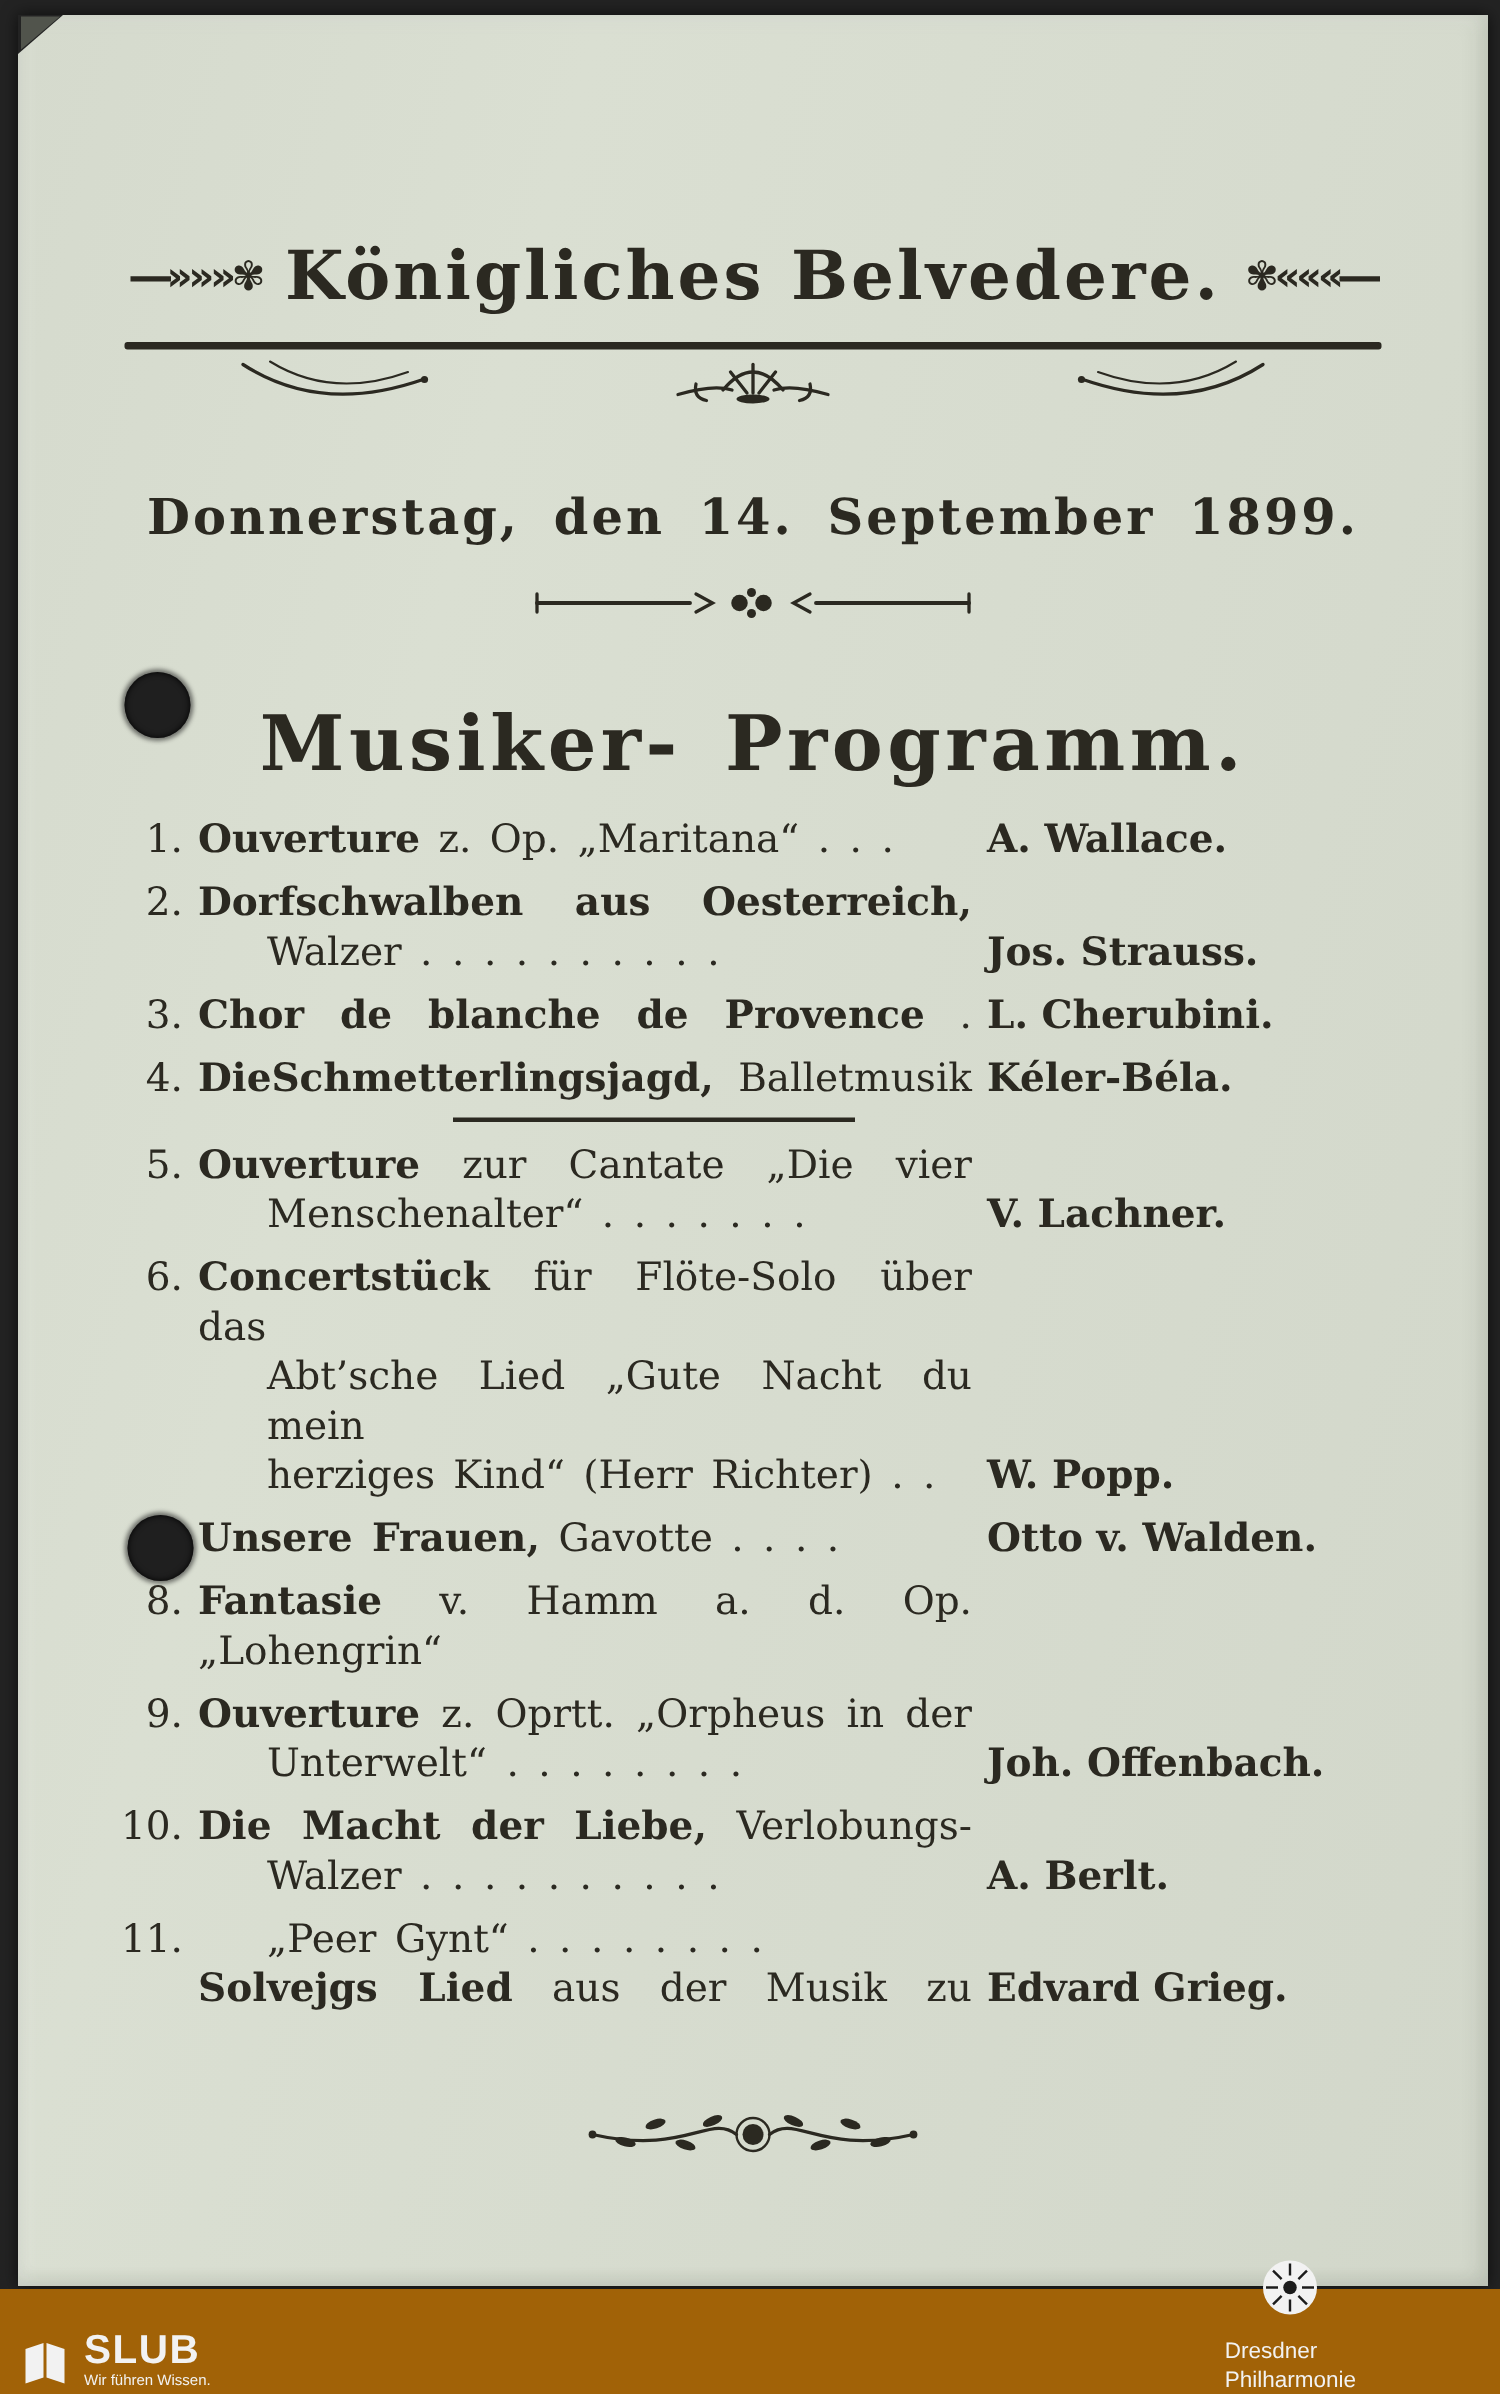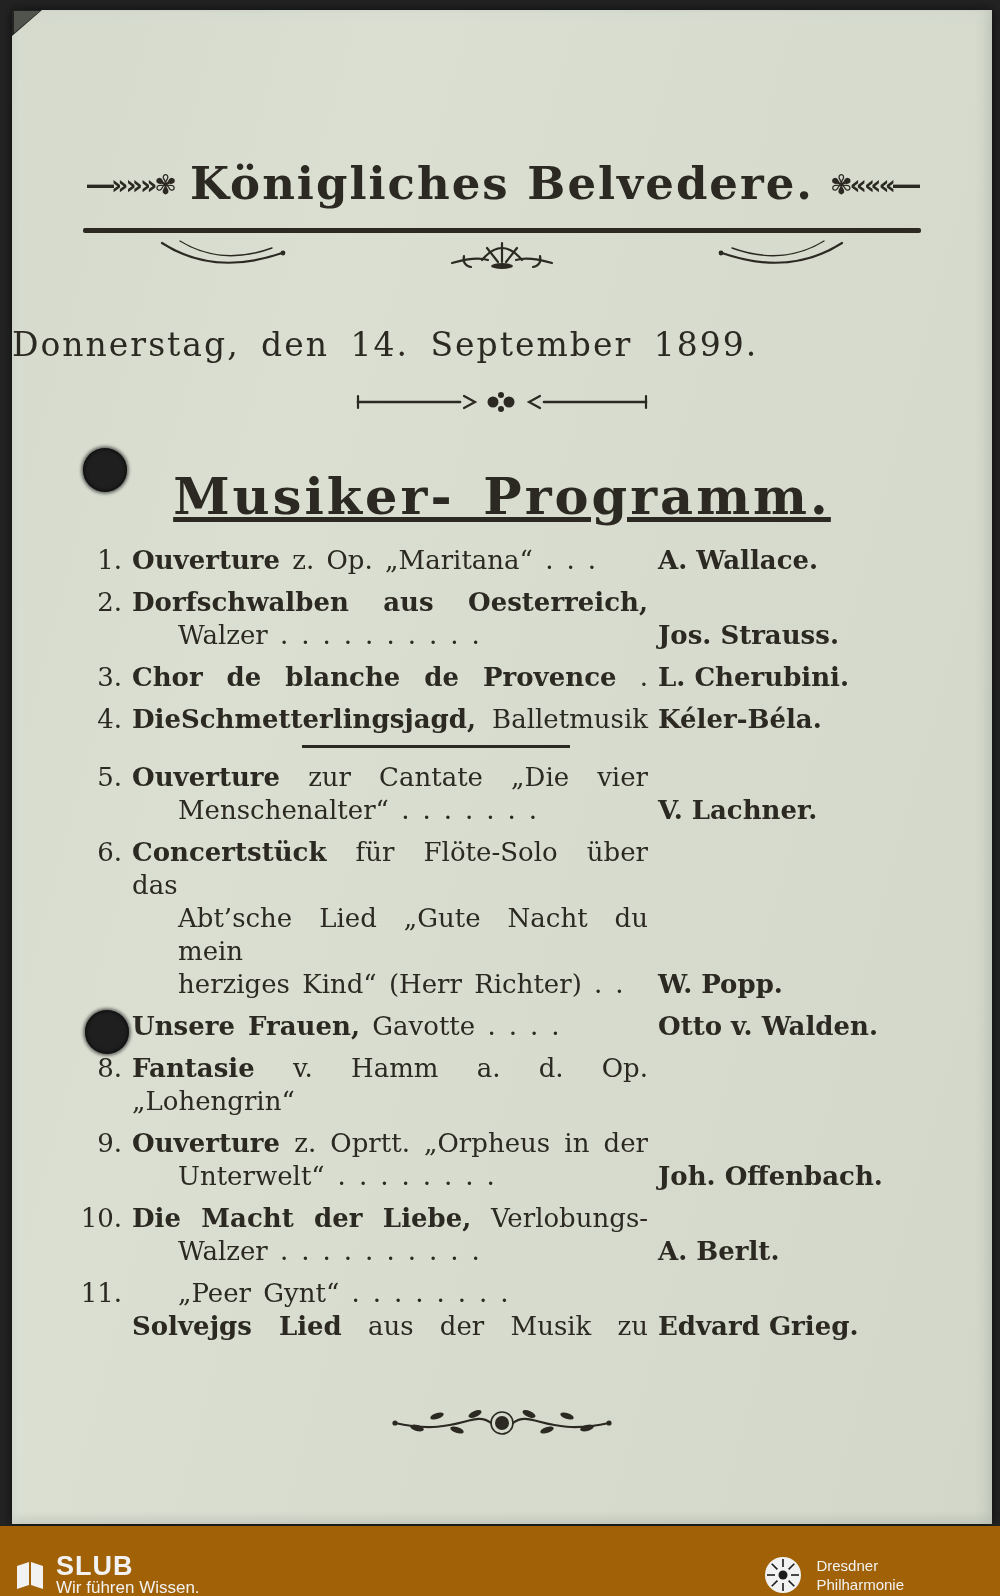--- a/index.html
+++ b/index.html
@@ -27,49 +27,49 @@
 
   
   .doc-header { padding-top:148px; display:flex; justify-content:center; align-items:center; gap:16px; }
   .orn { font-family:"DejaVu Sans", sans-serif; font-size:27px; font-weight:bold;
          letter-spacing:-3px; color:#2b2921; white-space:nowrap; }
   .doc-title { font-size:45px; font-weight:bold; letter-spacing:2px; line-height:52px; }
 
   .thick-rule { margin:18px auto 0; width:838px; height:5px; background:#2b2921; border-radius:2px; }
   .flourish-wrap { display:flex; justify-content:center; margin-top:2px; }
 
-  .date-line { margin-top:44px; text-align:left; font-size:33px; font-weight:normal;
+  .date-line { margin-top:44px; text-align:center; font-size:33px; font-weight:bold;
                letter-spacing:2px; word-spacing:9px; }
   .divider-wrap { display:flex; justify-content:center; margin-top:24px; }
 
   .program-title { margin-top:50px; text-align:center; font-size:51px; font-weight:bold;
-                   letter-spacing:3px; word-spacing:8px;text-decoration:underline; }
+                   letter-spacing:3px; word-spacing:8px; }
 
   
   #program-list { margin:18px 92px 0 60px; }
   .item { display:grid; grid-template-columns:50px 1fr 242px; column-gap:10px;
           margin-bottom:9px; font-size:26px; line-height:33px; }
   .num { text-align:right; }
   .txt { word-spacing:4px; }
   .txt .b { font-weight:bold; }
   .line.cont { padding-left:46px; }
   .line.j { text-align:justify; text-align-last:justify; }
   .comp { font-weight:bold; align-self:end; white-space:nowrap; }
   .section-rule { width:268px; height:3px; background:#2b2921; margin:4px 0 13px 230px; }
 
   .vignette-wrap { display:flex; justify-content:center; margin-top:58px; }
 
   
   #footer { position:absolute; left:0; bottom:0; width:1000px; height:70px; background:#a16207;
             display:flex; align-items:flex-end; justify-content:space-between;
             font-family:"Liberation Sans", sans-serif; color:#f2f2f2; }
   .footer-left { display:flex; align-items:center; gap:10px; padding-left:14px; }
-  .footer-right { display:flex; align-items:center; gap:12px; padding-right:96px; }
+  .footer-right { display:flex; align-items:center; gap:12px; padding-right:96px;flex-direction:column; }
   .slub-text .name { font-size:27px; font-weight:bold; letter-spacing:1px; line-height:28px; }
-  .slub-text .tagline { font-size:17px; line-height:16px; }
+  .slub-text .tagline { font-size:10px; line-height:16px; }
   .dp-text { font-size:15px; line-height:19px; }
 
   svg .ink { stroke:#2b2921; fill:none; stroke-width:2.2; stroke-linecap:round; }
   svg .inkfill { fill:#2b2921; stroke:none; }
 </style>
 </head>
 <body>
 
 <div id="paper">
   <div class="corner-fold"></div>

